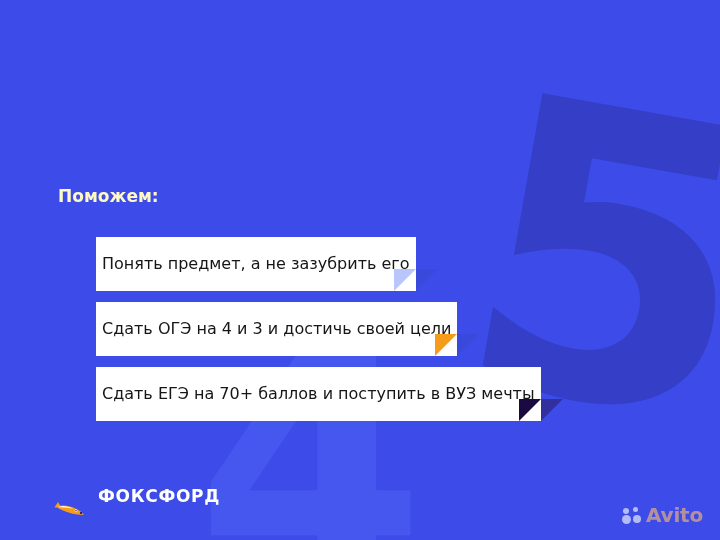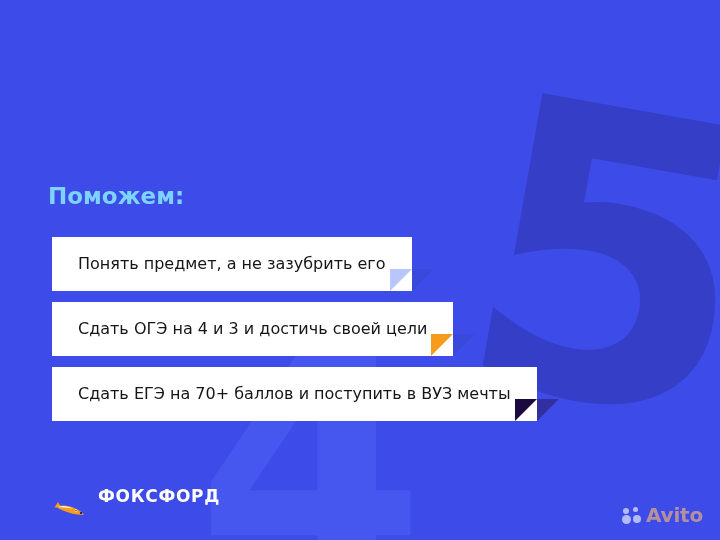--- a/index.html
+++ b/index.html
@@ -71,48 +71,49 @@
     font-size: 45px;
     line-height: 52px;
     letter-spacing: 0.01em;
     text-transform: uppercase;
     white-space: pre-line;
   }
 
   
   .subhead {
     position: absolute;
-    left: 48px;
+    left: 58px;
     top: 183px;
-    color: #7dd3fc;
-    font-family: "DejaVu Sans", sans-serif;
-    font-weight: 700;
-    font-size: 23px;
+    color: #fef9c3;
+    font-family: "DejaVu Sans", sans-serif;
+    font-weight: 700;
+    font-size: 17px;
     line-height: 26px;
   }
 
   
   .cards {
     position: absolute;
     left: 52px;
     top: 237px;
     width: 620px;
   }
 
   .card {
     position: relative;
     background: #ffffff;
     height: 54px;
     display: flex;
     align-items: center;
-    padding: 0 26px;
+    padding: 0 6px;
     box-sizing: border-box;
     margin-bottom: 11px;
     width: max-content;
     max-width: 600px;
+    margin-left: 44px;
   }
 
   .card-text {
     font-family: "DejaVu Sans", sans-serif;
     font-size: 16px;
     line-height: 20px;
     color: #161616;
     white-space: nowrap;
   }
 

